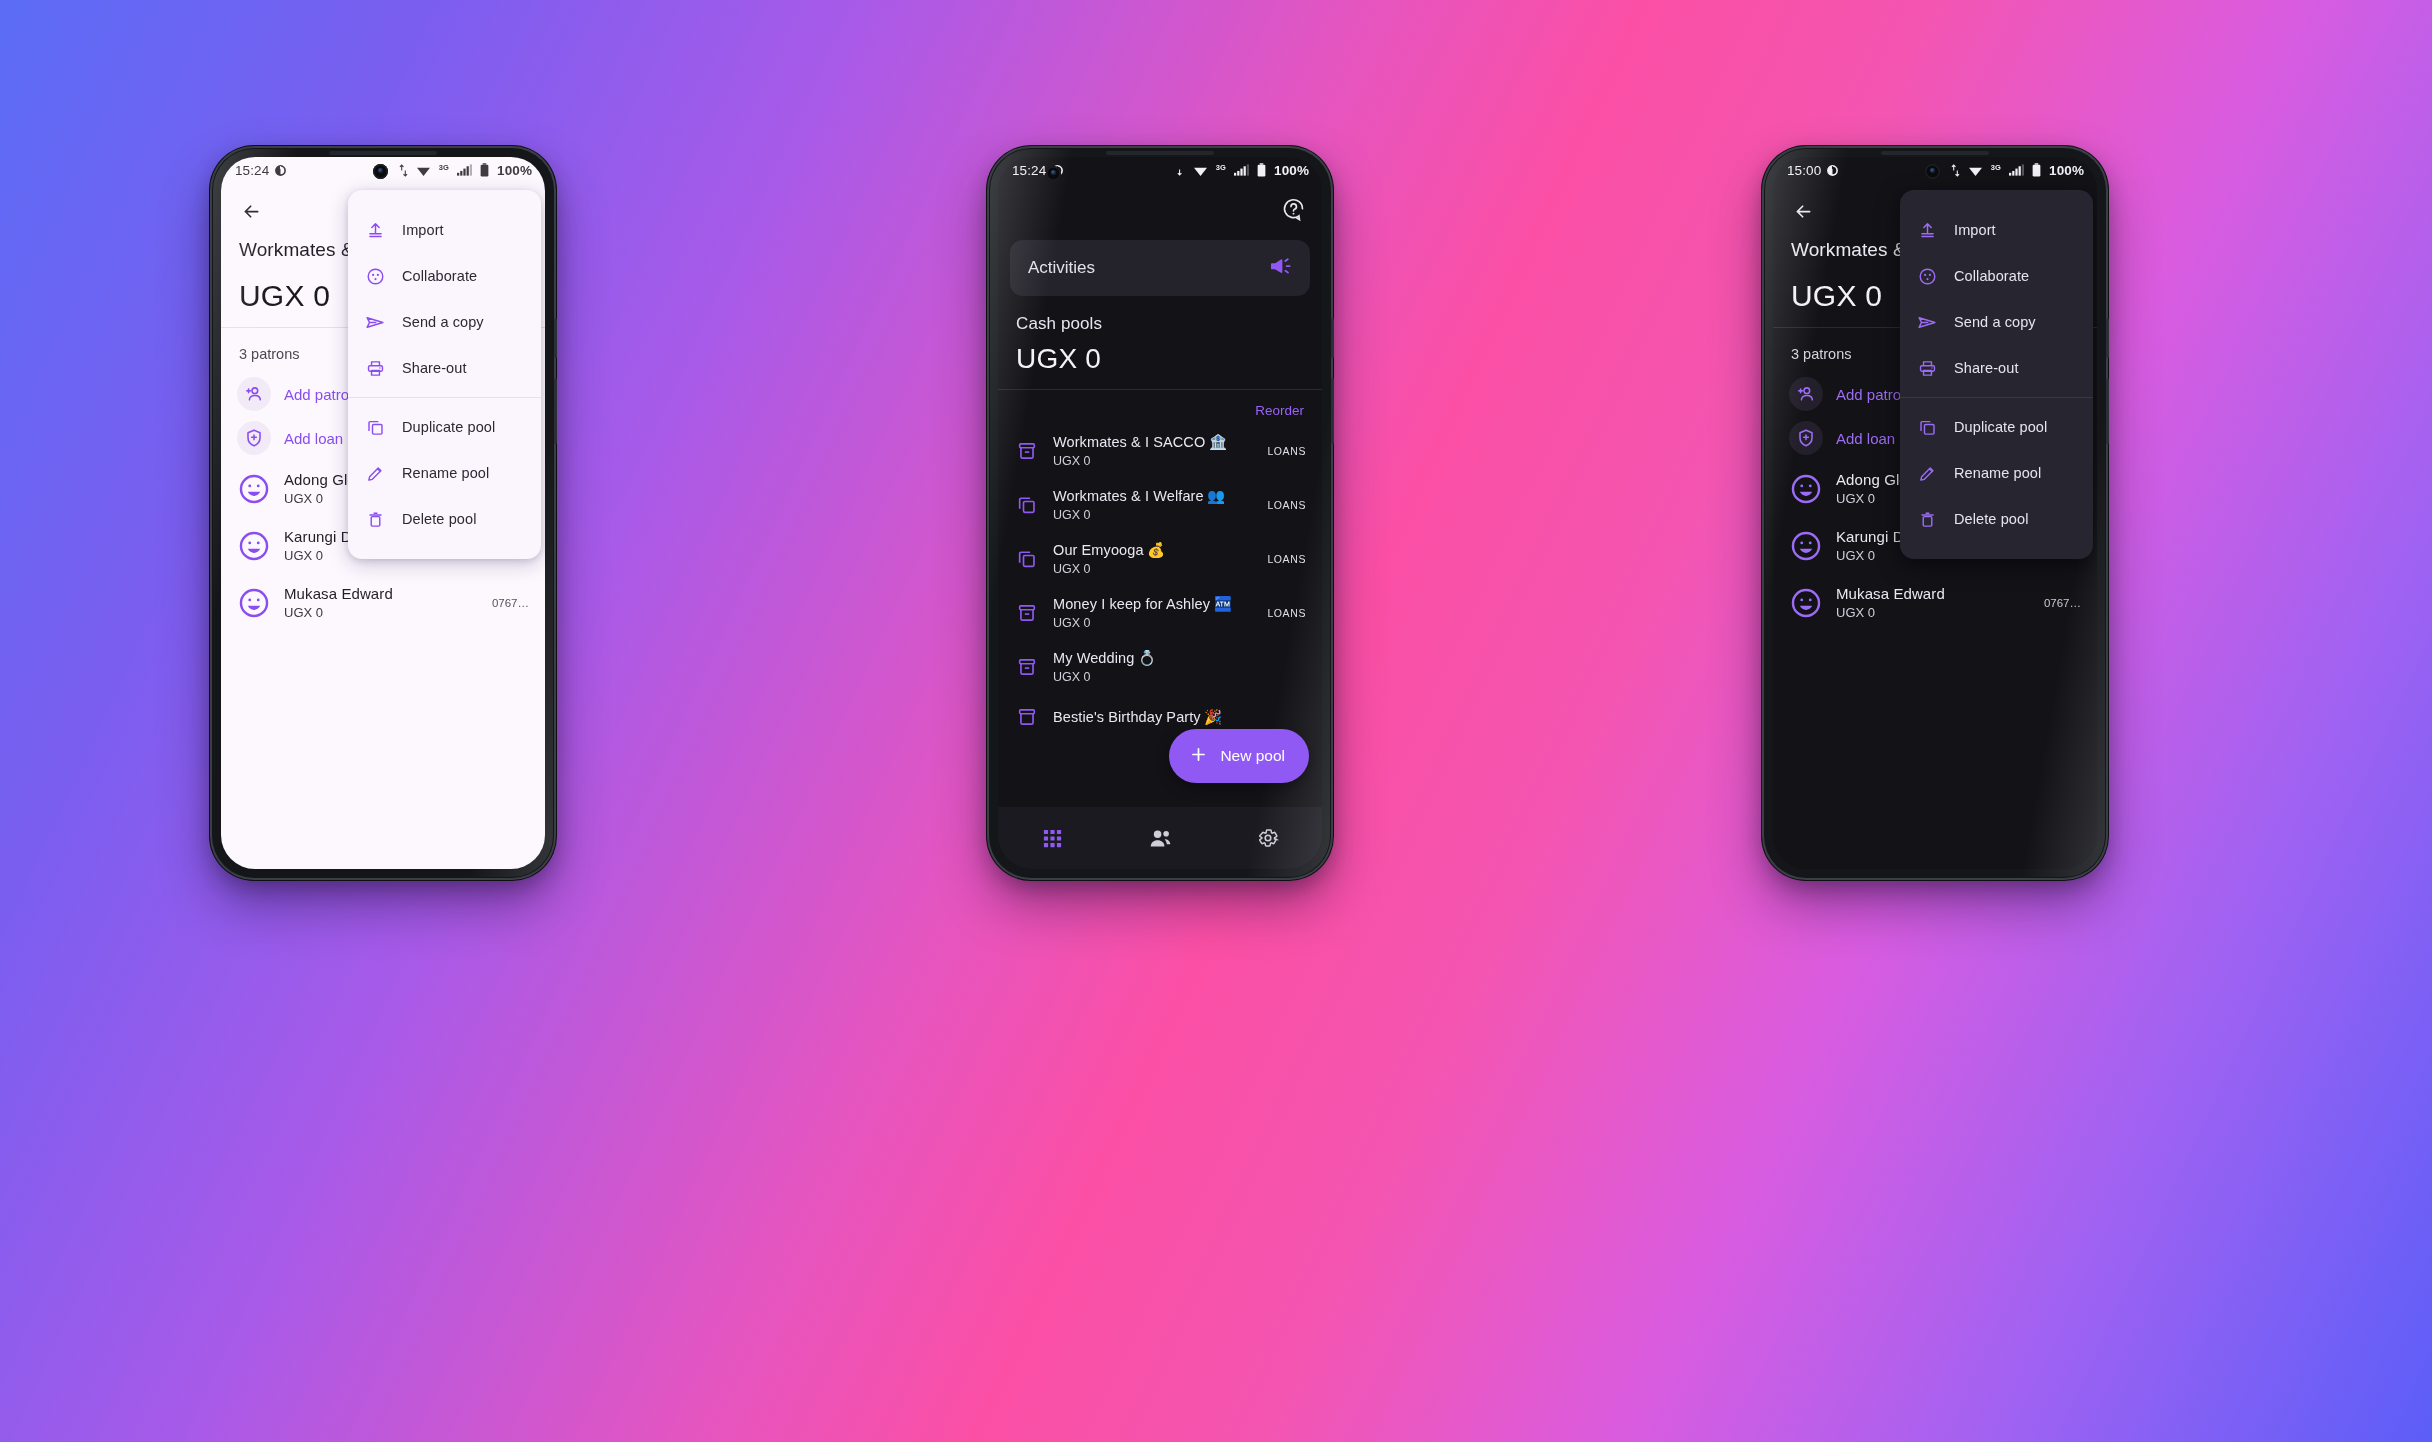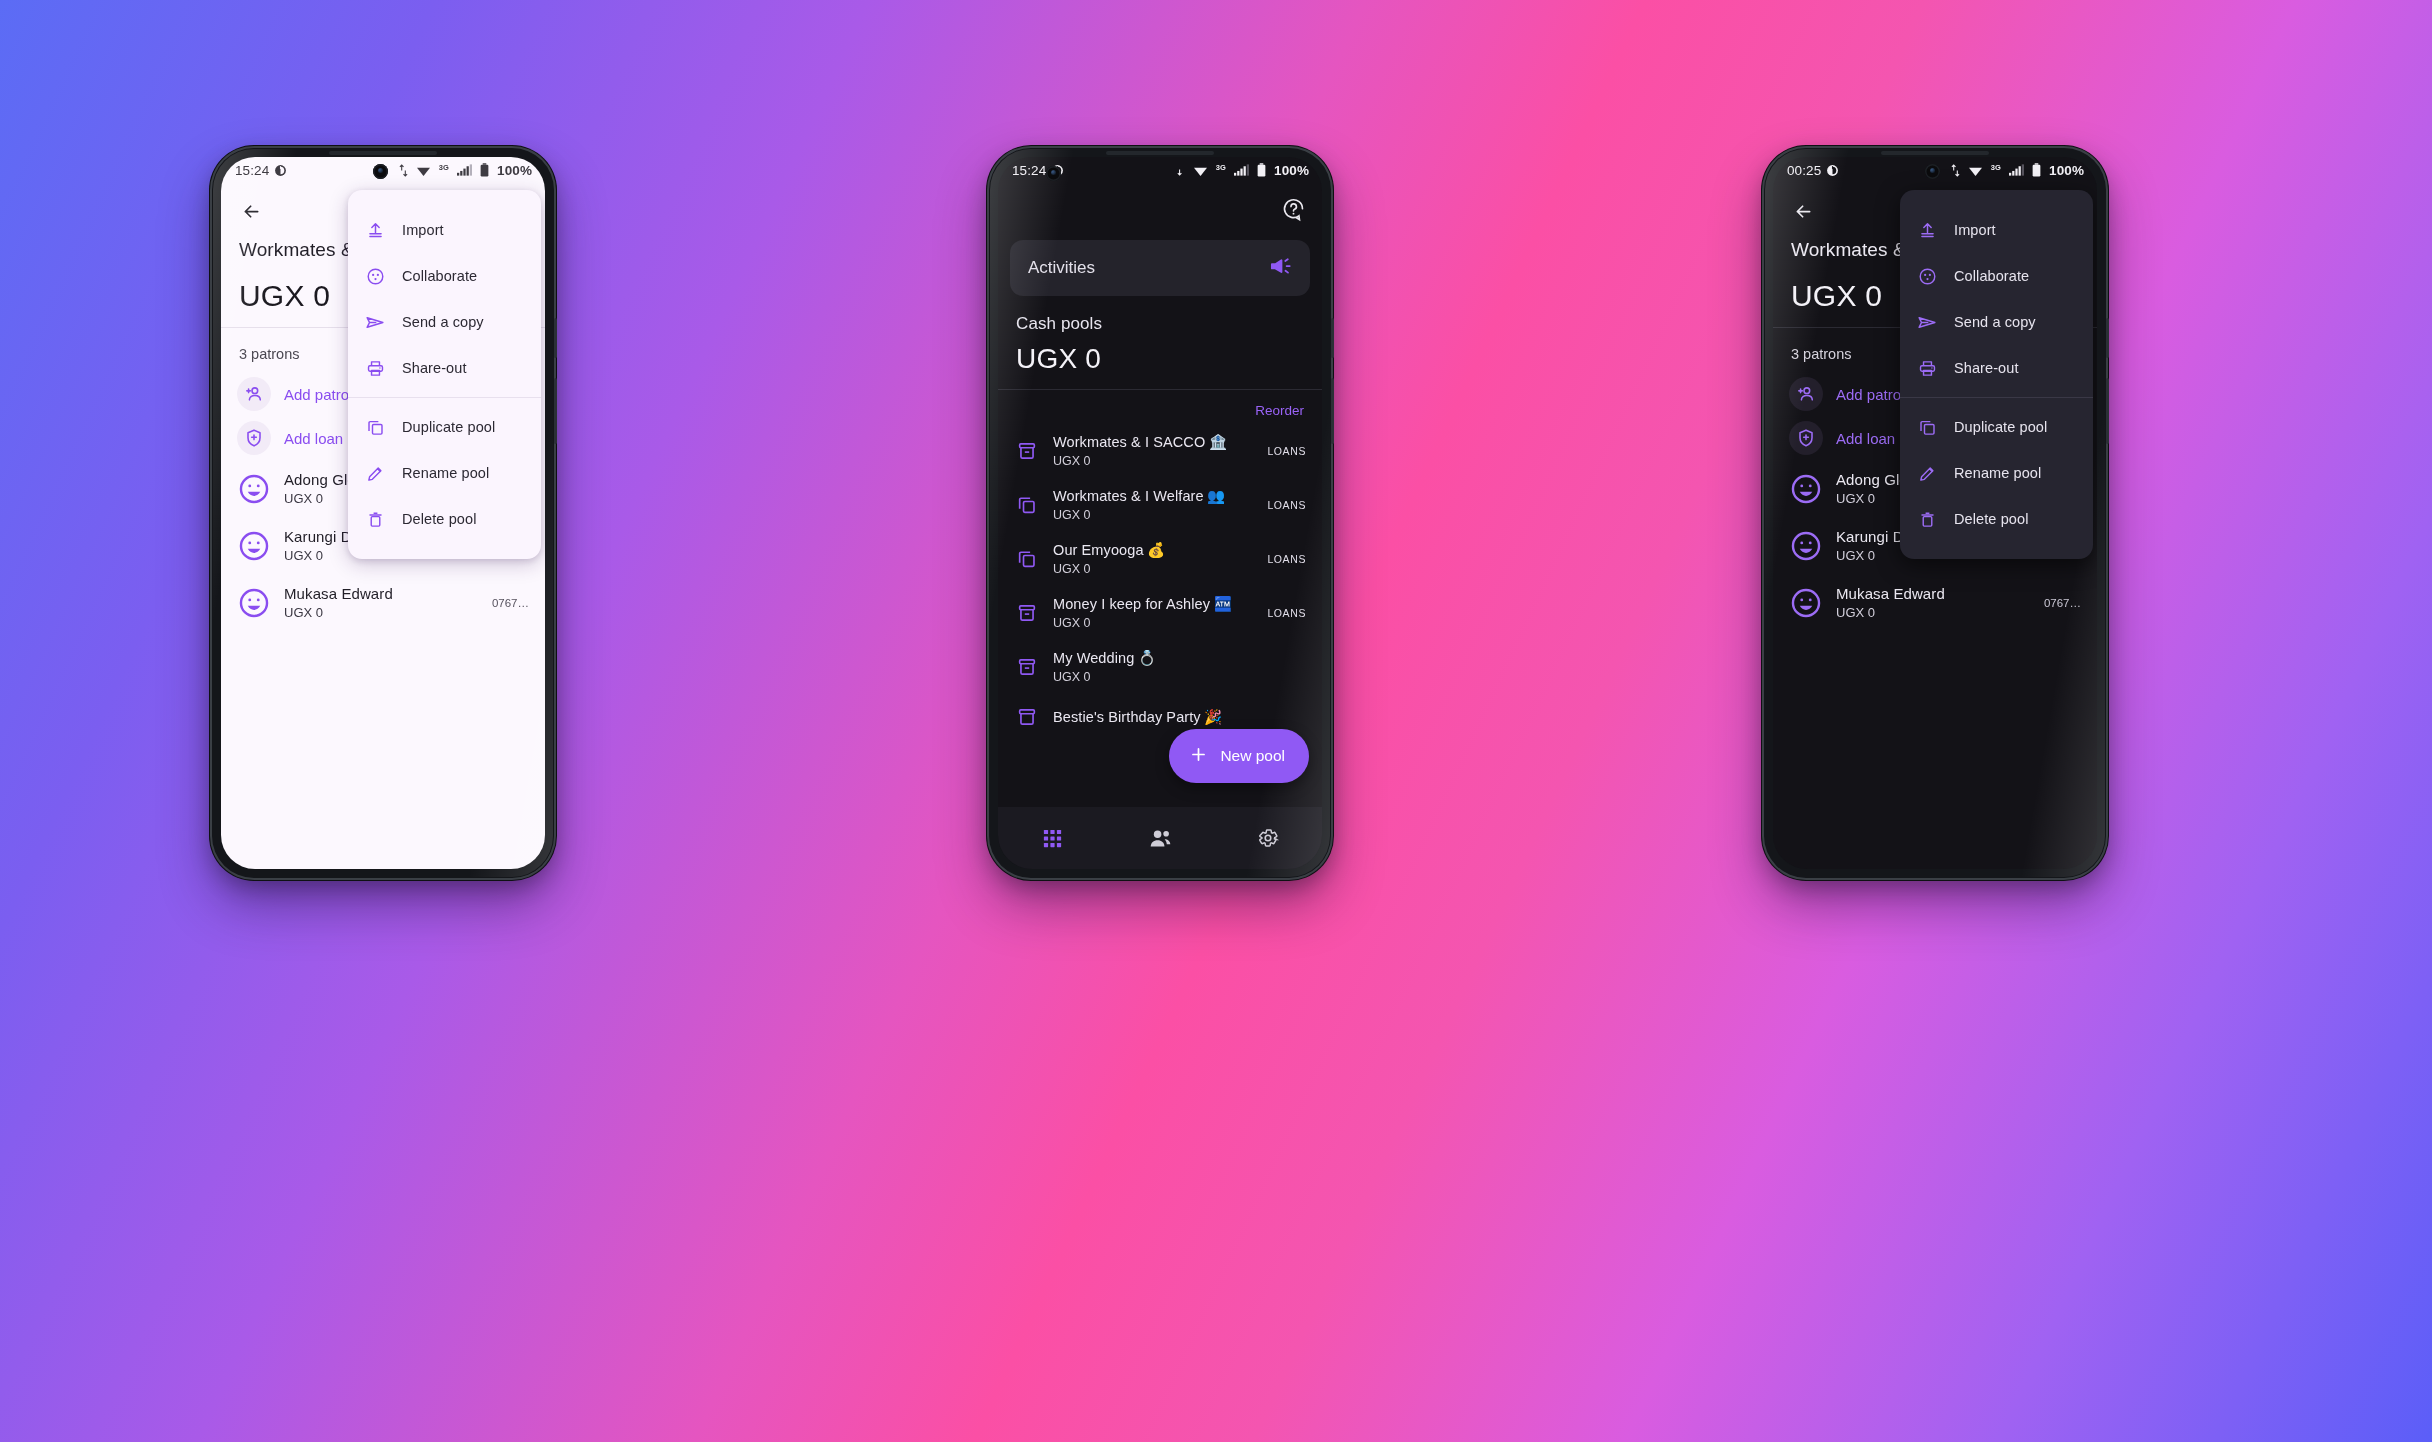--- a/index.html
+++ b/index.html
@@ -664,21 +664,21 @@
   <div class="btn-rail" style="right:-3px; top:170px; width:3px; height:40px;"></div>
   <div class="btn-rail" style="right:-3px; top:230px; width:3px; height:66px;"></div>
   <div class="screen dark">
 
     <div class="punch" style="left:152px;">
         <div class="lens"></div>
       </div>
 
     <div class="statusbar">
       <div class="sb-left">
-        <span>00:25</span>
+        <span>15:00</span>
         <svg width="13" height="13" viewBox="0 0 24 24">
           <circle cx="12" cy="12" r="10" fill="#f2f0f5"></circle>
           <path d="M12 5 A7 7 0 0 1 12 19 Z" fill="#131217"></path>
           <rect x="11" y="4" width="2" height="5" fill="#131217"></rect>
         </svg>
       </div>
       <div class="sb-right">
         <svg width="9" height="13" viewBox="0 0 10 14">
           <path d="M3 1 L3 7 M1 3 L3 1 L5 3" stroke="#f2f0f5" stroke-width="1.2" fill="none"></path>
           <path d="M7 13 L7 7 M5 11 L7 13 L9 11" stroke="#f2f0f5" stroke-width="1.2" fill="none"></path>

